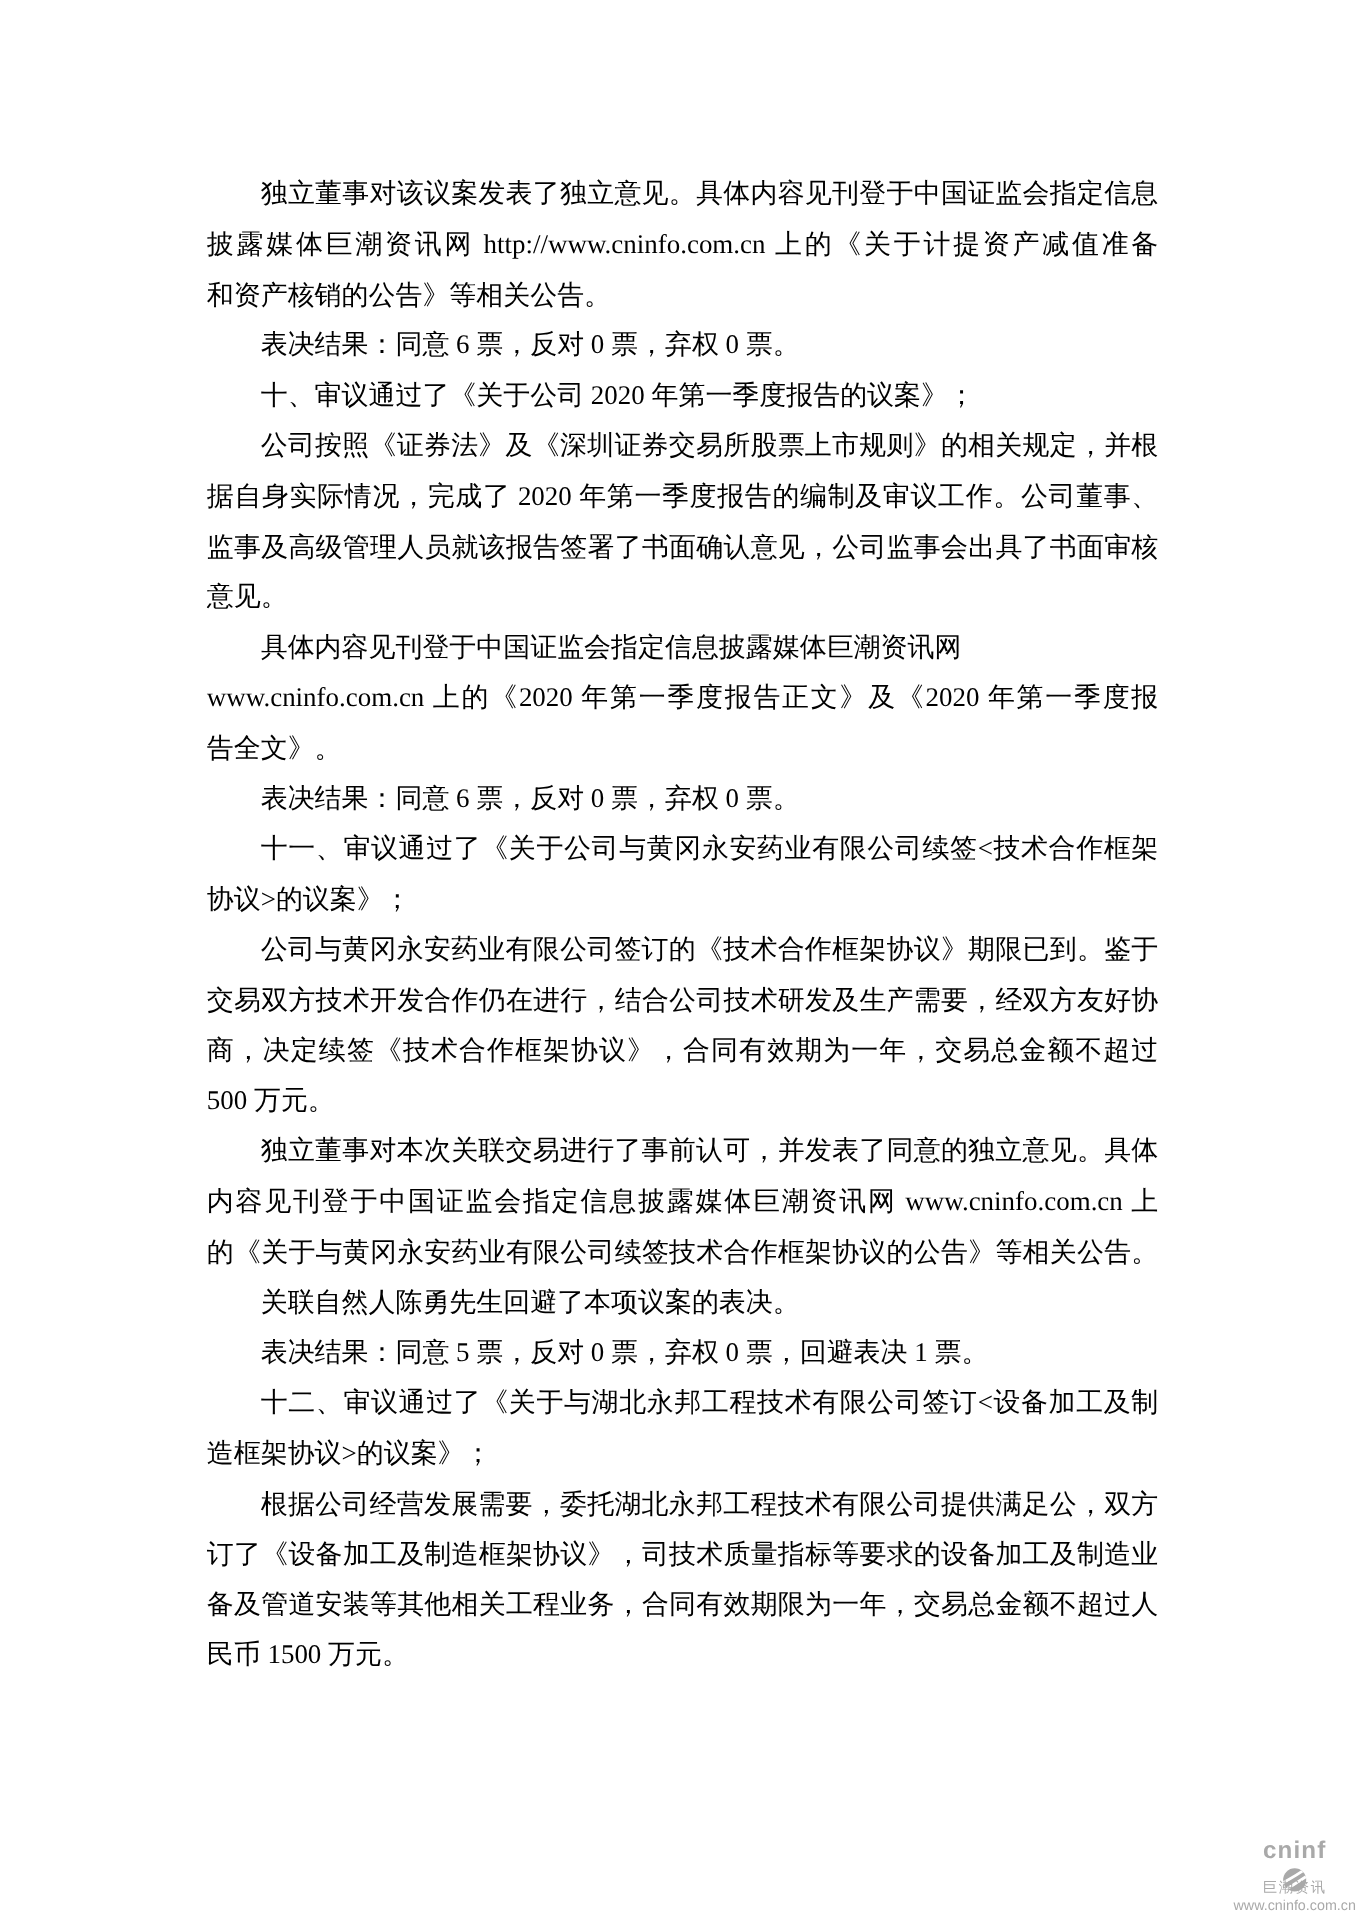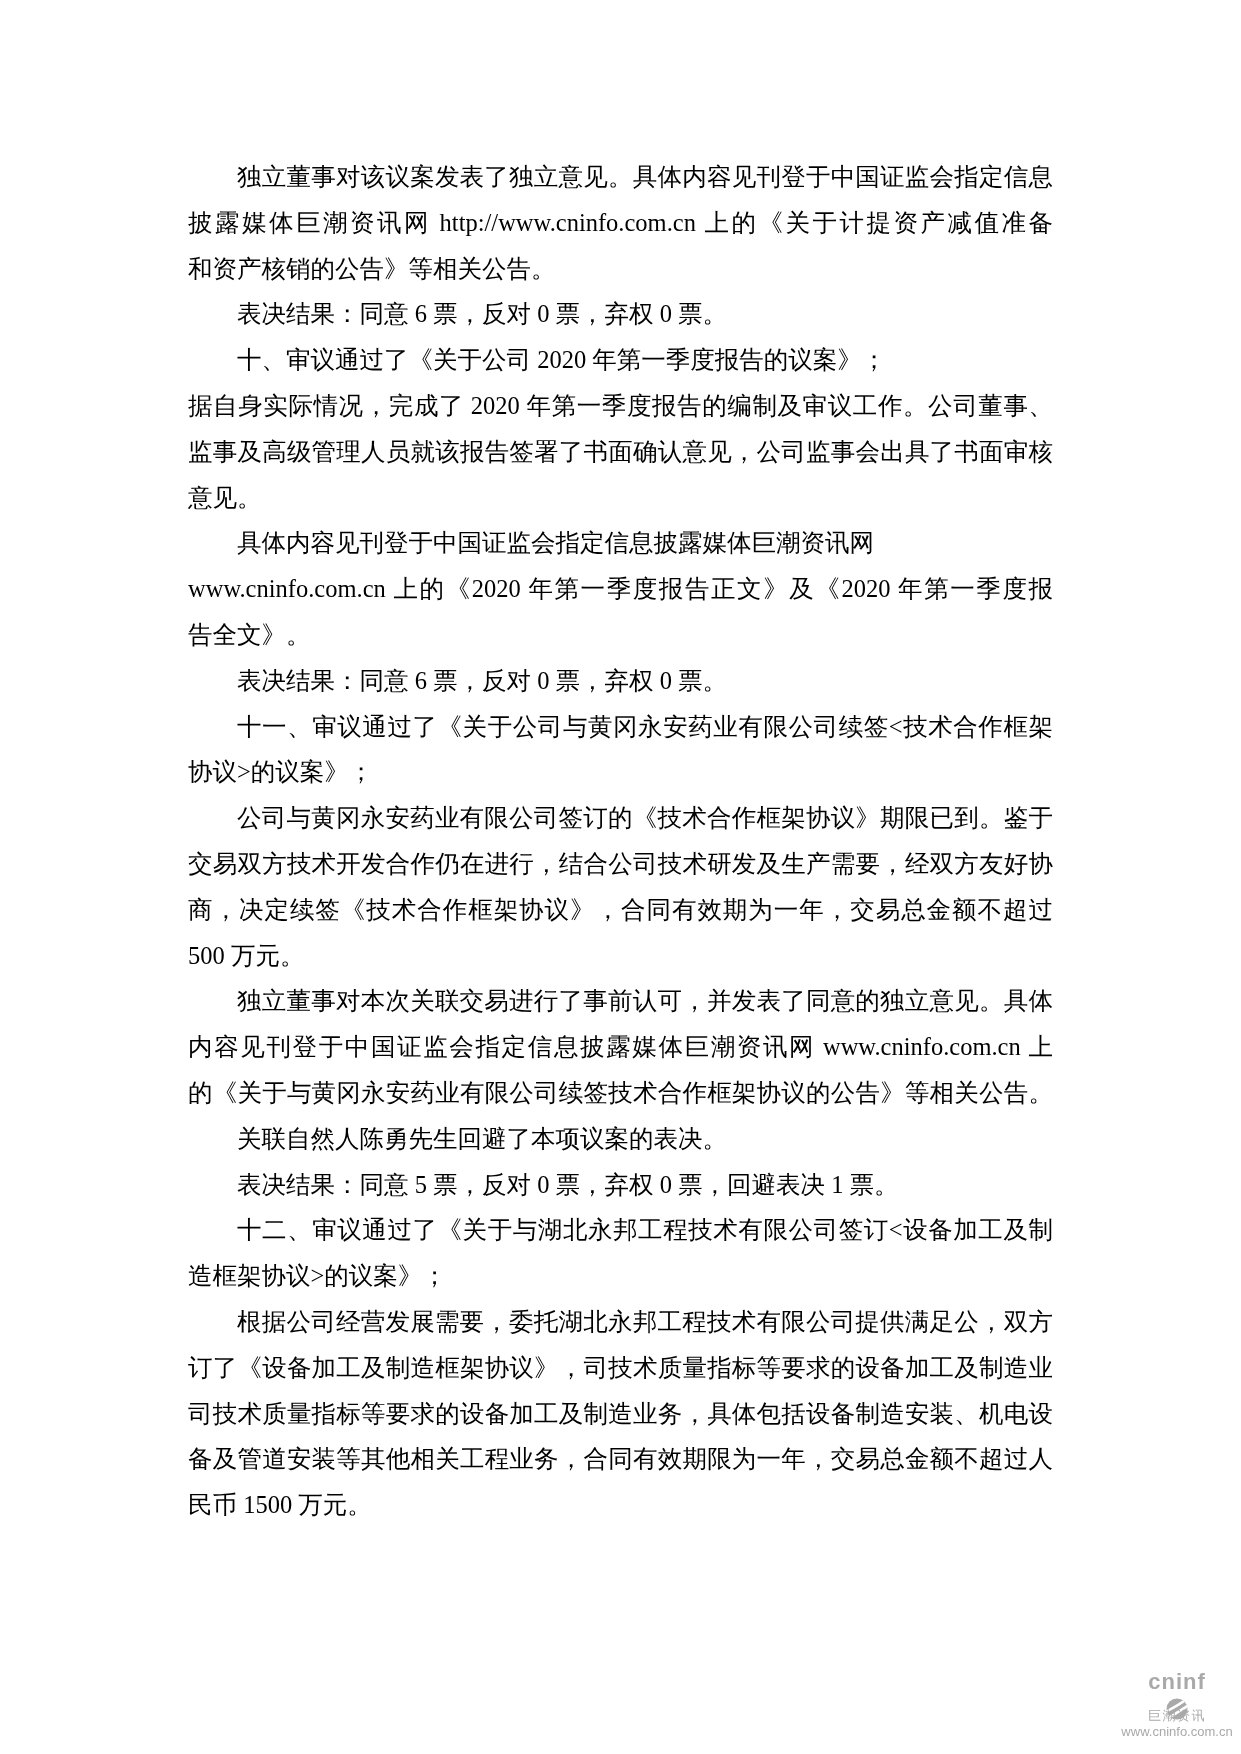--- a/index.html
+++ b/index.html
@@ -82,20 +82,21 @@
         <div class="line fill">披露媒体巨潮资讯网 http://www.cninfo.com.cn 上的《关于计提资产减值准备</div>
         <div class="line">和资产核销的公告》等相关公告。</div>
       </div>
       <div class="paragraph">
         <div class="line indent">表决结果：同意 6 票，反对 0 票，弃权 0 票。</div>
       </div>
       <div class="paragraph">
         <div class="line indent">十、审议通过了《关于公司 2020 年第一季度报告的议案》；</div>
       </div>
       <div class="paragraph">
+        <div class="line indent fill">公司按照《证券法》及《深圳证券交易所股票上市规则》的相关规定，并根</div>
         <div class="line fill">据自身实际情况，完成了 2020 年第一季度报告的编制及审议工作。公司董事、</div>
         <div class="line fill">监事及高级管理人员就该报告签署了书面确认意见，公司监事会出具了书面审核</div>
         <div class="line">意见。</div>
       </div>
       <div class="paragraph">
         <div class="line indent">具体内容见刊登于中国证监会指定信息披露媒体巨潮资讯网</div>
         <div class="line fill">www.cninfo.com.cn 上的《2020 年第一季度报告正文》及《2020 年第一季度报</div>
         <div class="line">告全文》。</div>
       </div>
       <div class="paragraph">
@@ -122,21 +123,20 @@
       <div class="paragraph">
         <div class="line indent">表决结果：同意 5 票，反对 0 票，弃权 0 票，回避表决 1 票。</div>
       </div>
       <div class="paragraph">
         <div class="line indent fill">十二、审议通过了《关于与湖北永邦工程技术有限公司签订&lt;设备加工及制</div>
         <div class="line">造框架协议&gt;的议案》；</div>
       </div>
       <div class="paragraph">
         <div class="line indent fill">根据公司经营发展需要，委托湖北永邦工程技术有限公司提供满足公，双方签</div>
         <div class="line fill">订了《设备加工及制造框架协议》，司技术质量指标等要求的设备加工及制造业务</div>
-        <div class="line fill">司技术质量指标等要求的设备加工及制造业务，具体包括设备制造安装、机电设</div>
         <div class="line fill">备及管道安装等其他相关工程业务，合同有效期限为一年，交易总金额不超过人</div>
         <div class="line">民币 1500 万元。</div>
       </div>
     </div>
 
   <div class="watermark" style="color: rgb(169, 169, 169);">
     <div class="wm-row">
       <span class="wm-brand">cninf</span>
       <span class="wm-globe">
         <svg width="22" height="25" viewBox="0 0 22 25" xmlns="http://www.w3.org/2000/svg">

